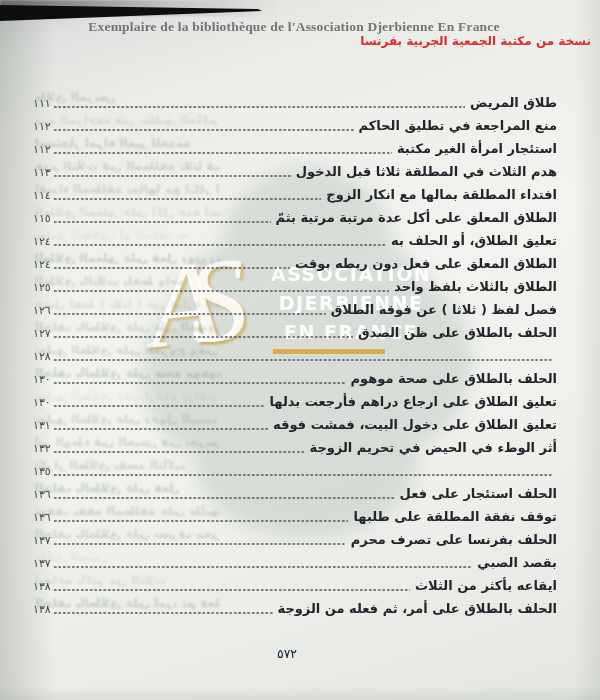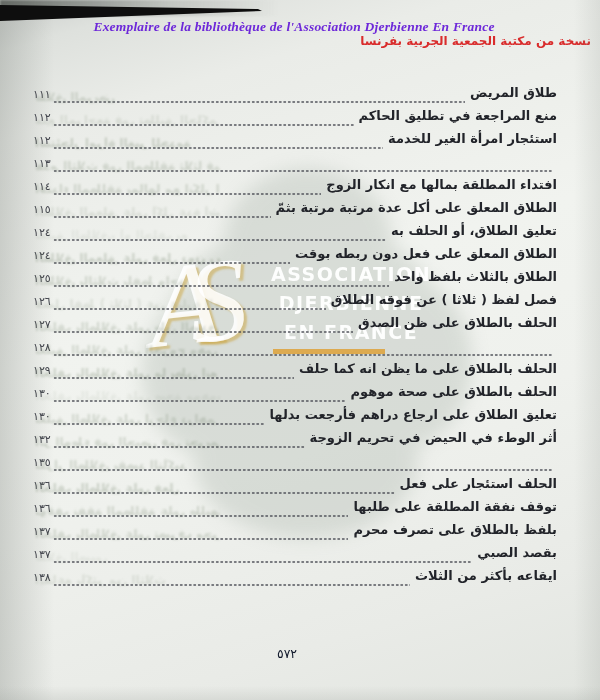--- a/index.html
+++ b/index.html
@@ -15,43 +15,43 @@
   .scan-wedge{position:absolute;top:0;left:0;width:262px;height:24px;z-index:7;pointer-events:none;
     background:#0e0e0e;clip-path:polygon(0 5px,258px 9px,262px 11px,0 21px);filter:blur(.4px);}
   .edge-left{position:absolute;top:0;left:0;bottom:0;width:54px;z-index:5;pointer-events:none;
     background:linear-gradient(to right,rgba(120,126,120,.30),rgba(120,126,120,0));}
   .edge-right{position:absolute;top:0;right:0;bottom:0;width:26px;z-index:5;pointer-events:none;
     background:linear-gradient(to left,rgba(140,146,140,.18),rgba(140,146,140,0));}
   .edge-bottom{position:absolute;left:0;right:0;bottom:0;height:14px;z-index:5;pointer-events:none;
     background:linear-gradient(to top,rgba(150,156,150,.20),rgba(150,156,150,0));}
   
   .stamp-fr{position:absolute;top:19px;left:0;right:12px;z-index:3;text-align:center;
-    font-family:"Liberation Serif",serif;font-weight:bold;font-style:italic;
-    font-size:13.5px;color:#6d28d9;letter-spacing:.2px;}
+    font-family:"Liberation Serif",serif;font-weight:bold;
+    font-size:13.5px;color:#737373;letter-spacing:.2px;}
   .stamp-ar{position:absolute;top:34px;left:0;right:9px;z-index:3;text-align:right;direction:rtl;
     font-weight:bold;font-size:12px;color:#d92c2c;letter-spacing:.5px;}
   
   .wm{position:absolute;left:142px;top:168px;width:330px;height:370px;z-index:1;pointer-events:none;}
   .wm-blob{position:absolute;inset:0;opacity:.30;filter:blur(9px);}
   .wm-blob div{position:absolute;background:#a2ada3;border-radius:50%;}
   .wb1{left:18px;top:52px;width:292px;height:258px;}
   .wb2{left:82px;top:0;width:168px;height:150px;}
   .wb3{left:52px;top:212px;width:224px;height:158px;border-radius:48%;}
   .wb4{left:0;top:118px;width:150px;height:172px;}
   .wb5{left:186px;top:108px;width:144px;height:172px;}
   .wm-monogram{position:absolute;left:6px;top:78px;font-family:"Liberation Serif",serif;
     font-style:italic;font-size:118px;line-height:1;letter-spacing:-.27em;
     color:rgba(255,255,255,.88);text-shadow:3px 3px 2px rgba(203,164,60,.50);transform:rotate(-6deg);}
   .wm-text{position:absolute;left:129px;top:92px;font-weight:bold;font-size:19px;
     letter-spacing:1.5px;line-height:29px;color:rgba(255,255,255,.95);font-family:"DejaVu Sans",sans-serif;text-align:center;}
   .wm-goldbar{position:absolute;left:131px;top:181px;width:112px;height:5px;
     background:rgba(222,156,42,.78);filter:blur(.6px);}
   
   .toc{position:absolute;top:86px;left:33px;right:43px;z-index:2;}
-  .row{display:flex;align-items:flex-start;height:23px;direction:rtl;position:relative;}
+  .row{display:flex;align-items:flex-end;height:23px;direction:rtl;position:relative;}
   .title{white-space:nowrap;font-weight:700;font-size:13px;line-height:1;color:#22242a;}
   .dots{flex:1 1 auto;min-width:12px;height:10px;margin:8px 5px 0 2px;
     background:radial-gradient(circle,rgba(78,80,88,.75) 1px,transparent 1.35px) left bottom/4.5px 4px repeat-x;}
   .num{font-size:11px;line-height:1;color:#3e4049;letter-spacing:1px;padding-top:3px;}
   .bleed{position:absolute;left:2px;top:5px;width:185px;font-weight:600;font-size:12px;line-height:1;
     color:#74846c;opacity:.26;filter:blur(1.1px);transform:scaleX(-1);
     white-space:nowrap;overflow:hidden;direction:rtl;pointer-events:none;}
   .row:nth-child(4n+2) .bleed{opacity:.17;}
   .row:nth-child(5n+3) .bleed{opacity:.30;}
   .row:nth-child(7n) .bleed{opacity:.10;}
@@ -95,26 +95,27 @@
     <span class="num">١١١</span>
     <span class="bleed">طلاق المريض</span>
   </div>
     <div class="row">
     <span class="title">منع المراجعة في تطليق الحاكم</span>
     <span class="dots"></span>
     <span class="num">١١٢</span>
     <span class="bleed">منع المراجعة في تطليق الحاكم</span>
   </div>
     <div class="row">
-    <span class="title">استئجار امرأة الغير للخدمة</span>
+    <span class="title">استئجار امرأة الغير مكتبة</span>
     <span class="dots"></span>
     <span class="num">١١٢</span>
     <span class="bleed">استئجار امرأة الغير للخدمة</span>
   </div>
     <div class="row">
+    <span class="title">هدم الثلاث في المطلقة ثلاثا قبل الدخول</span>
     <span class="dots"></span>
     <span class="num">١١٣</span>
     <span class="bleed">هدم الثلاث في المطلقة ثلاثا قبل الدخول</span>
   </div>
     <div class="row">
     <span class="title">افتداء المطلقة بمالها مع انكار الزوج</span>
     <span class="dots"></span>
     <span class="num">١١٤</span>
     <span class="bleed">افتداء المطلقة بمالها مع انكار الزوج</span>
   </div>
@@ -153,38 +154,38 @@
     <span class="dots"></span>
     <span class="num">١٢٧</span>
     <span class="bleed">الحلف بالطلاق على ظن الصدق</span>
   </div>
     <div class="row">
     <span class="dots"></span>
     <span class="num">١٢٨</span>
     <span class="bleed">تعليق الطلاق على الخروج وهي خارجة قبله</span>
   </div>
     <div class="row">
-    <span class="title">الحلف بالطلاق على ما يظن انه كما حلف</span>
-    <span class="dots"></span>
-    <span class="num">١٢٩</span>
-    <span class="bleed">الحلف بالطلاق على ما يظن انه كما حلف</span>
-  </div>
-    <div class="row">
     <span class="title">الحلف بالطلاق على صحة موهوم</span>
     <span class="dots"></span>
     <span class="num">١٣٠</span>
     <span class="bleed">الحلف بالطلاق على صحة موهوم</span>
   </div>
     <div class="row">
     <span class="title">تعليق الطلاق على ارجاع دراهم فأرجعت بدلها</span>
     <span class="dots"></span>
     <span class="num">١٣٠</span>
     <span class="bleed">تعليق الطلاق على ارجاع دراهم فأرجعت بدلها</span>
   </div>
     <div class="row">
+    <span class="title">تعليق الطلاق على دخول البيت، فمشت فوقه</span>
+    <span class="dots"></span>
+    <span class="num">١٣١</span>
+    <span class="bleed">تعليق الطلاق على دخول البيت، فمشت فوقه</span>
+  </div>
+    <div class="row">
     <span class="title">أثر الوطء في الحيض في تحريم الزوجة</span>
     <span class="dots"></span>
     <span class="num">١٣٢</span>
     <span class="bleed">أثر الوطء في الحيض في تحريم الزوجة</span>
   </div>
     <div class="row">
     <span class="dots"></span>
     <span class="num">١٣٥</span>
     <span class="bleed">تكرار الطلاق بقصد التأكيد</span>
   </div>
@@ -194,32 +195,38 @@
     <span class="num">١٣٦</span>
     <span class="bleed">الحلف بالطلاق على فعل</span>
   </div>
     <div class="row">
     <span class="title">توقف نفقة المطلقة على طلبها</span>
     <span class="dots"></span>
     <span class="num">١٣٦</span>
     <span class="bleed">توقف نفقة المطلقة على طلبها</span>
   </div>
     <div class="row">
-    <span class="title">بلفظ بالطلاق على تصرف محرم</span>
+    <span class="title">الحلف بفرنسا على تصرف محرم</span>
     <span class="dots"></span>
     <span class="num">١٣٧</span>
     <span class="bleed">الحلف بالطلاق على تصرف محرم</span>
   </div>
     <div class="row">
     <span class="title">بقصد الصبي</span>
     <span class="dots"></span>
     <span class="num">١٣٧</span>
     <span class="bleed">طلاق الصبي</span>
   </div>
     <div class="row">
     <span class="title">ايقاعه بأكثر من الثلاث</span>
     <span class="dots"></span>
     <span class="num">١٣٨</span>
     <span class="bleed">ايقاعه بأكثر من الثلاث</span>
   </div>
+    <div class="row">
+    <span class="title">الحلف بالطلاق على أمر، ثم فعله من الزوجة</span>
+    <span class="dots"></span>
+    <span class="num">١٣٨</span>
+    <span class="bleed">الحلف بالطلاق على أمر، ثم فعله من الزوجة</span>
+  </div>
   </div>
 
 <div class="folio">٥٧٢</div>
 
 </body></html>

